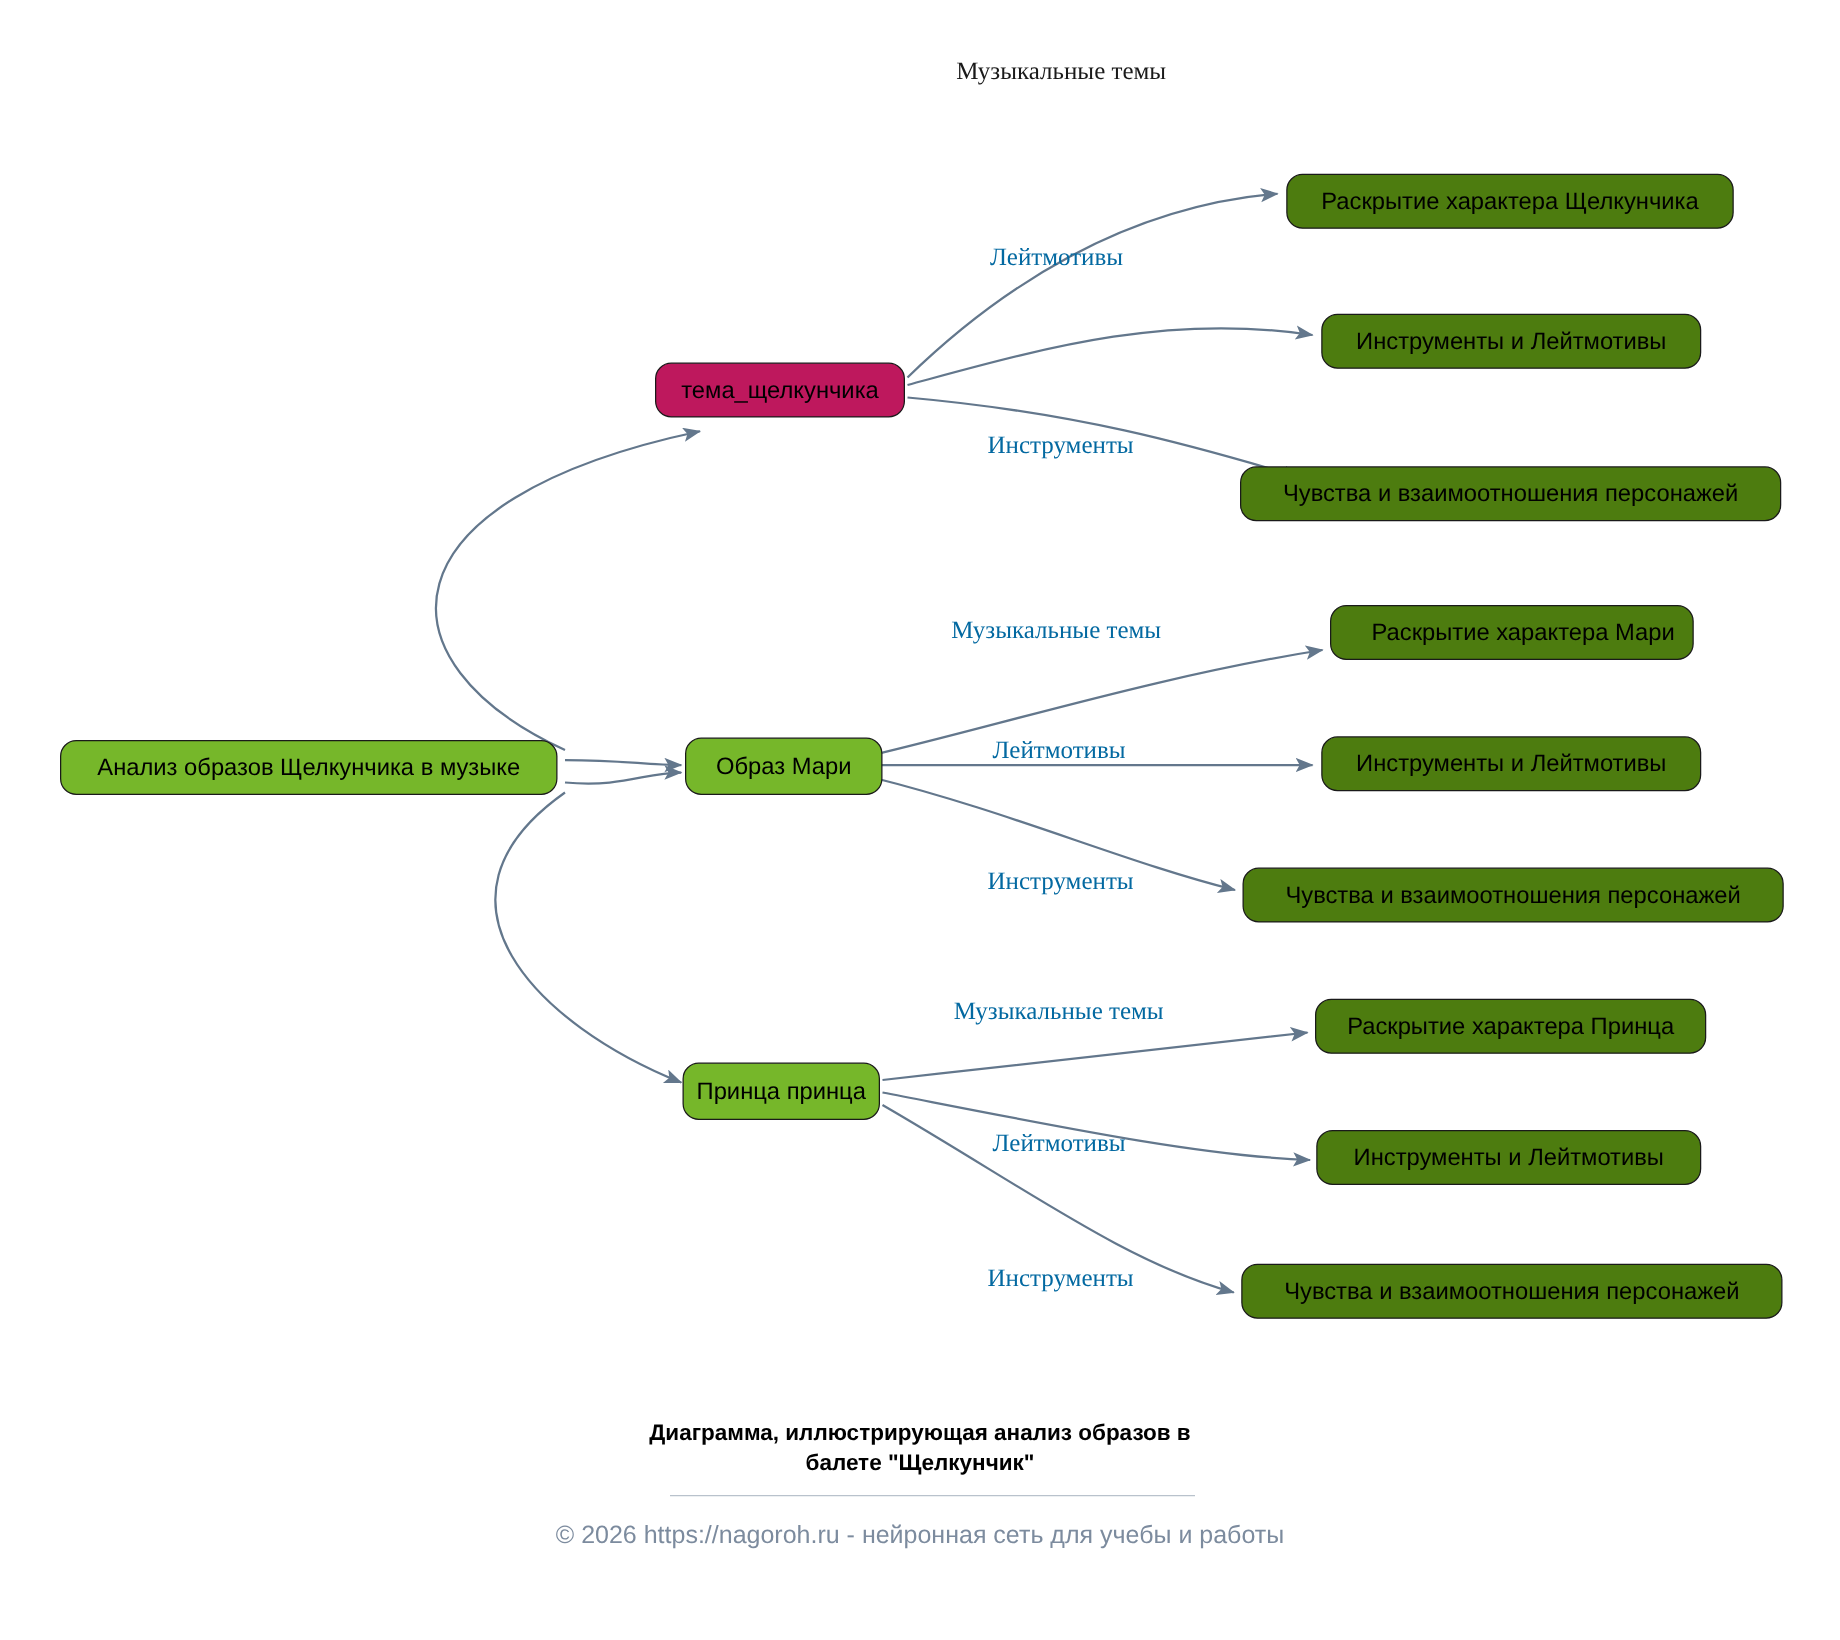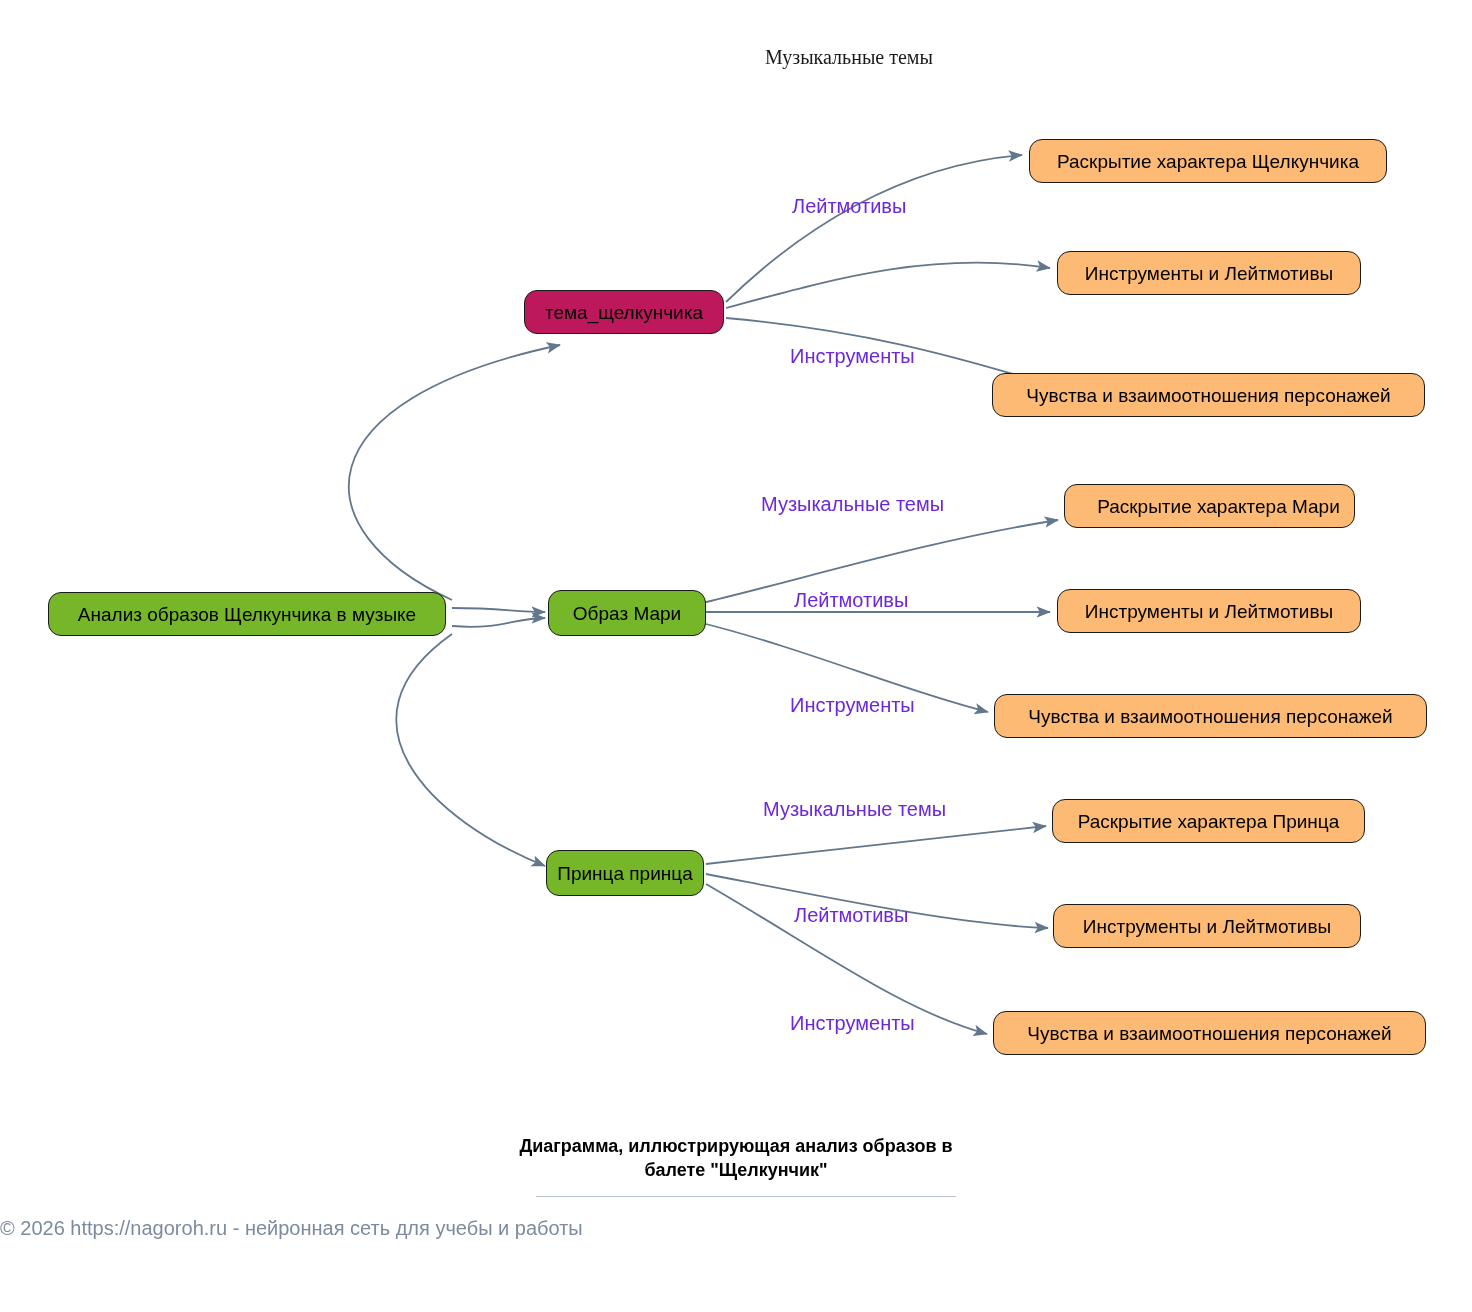--- a/index.html
+++ b/index.html
@@ -39,30 +39,30 @@
     font-size: 19px;
     color: #000000;
     white-space: nowrap;
     line-height: 1;
     padding: 0 14px;
   }
   .node.green {
     background: #76b72a;
   }
   .node.purple {
-    background: #fdba74;
+    background: #4d7c0f;
   }
   .node.white {
     background: #be185d;
   }
   .edge-label {
     position: absolute;
-    font-family: Liberation Sans, sans-serif;
+    font-family: Liberation Serif, serif;
     font-size: 20px;
-    color: #6d28d9;
+    color: #0369a1;
     white-space: nowrap;
     line-height: 1;
   }
   .graph-title {
     position: absolute;
     font-family: "Liberation Serif", serif;
     font-size: 20px;
     color: #1a1a1a;
     white-space: nowrap;
     line-height: 1;
@@ -85,21 +85,21 @@
     top: 1196px;
     width: 420px;
     height: 0;
     border-top: 1.5px solid #b9c2cc;
   }
   #footer {
     position: absolute;
     left: 0;
     top: 1215px;
     width: 1472px;
-    text-align: left;
+    text-align: center;
     font-family: "Liberation Sans", sans-serif;
     font-size: 20px;
     color: #7c8b9e;
     line-height: 1.3;
   }
 </style>
 </head>
 <body>
 
 <div id="stage">

